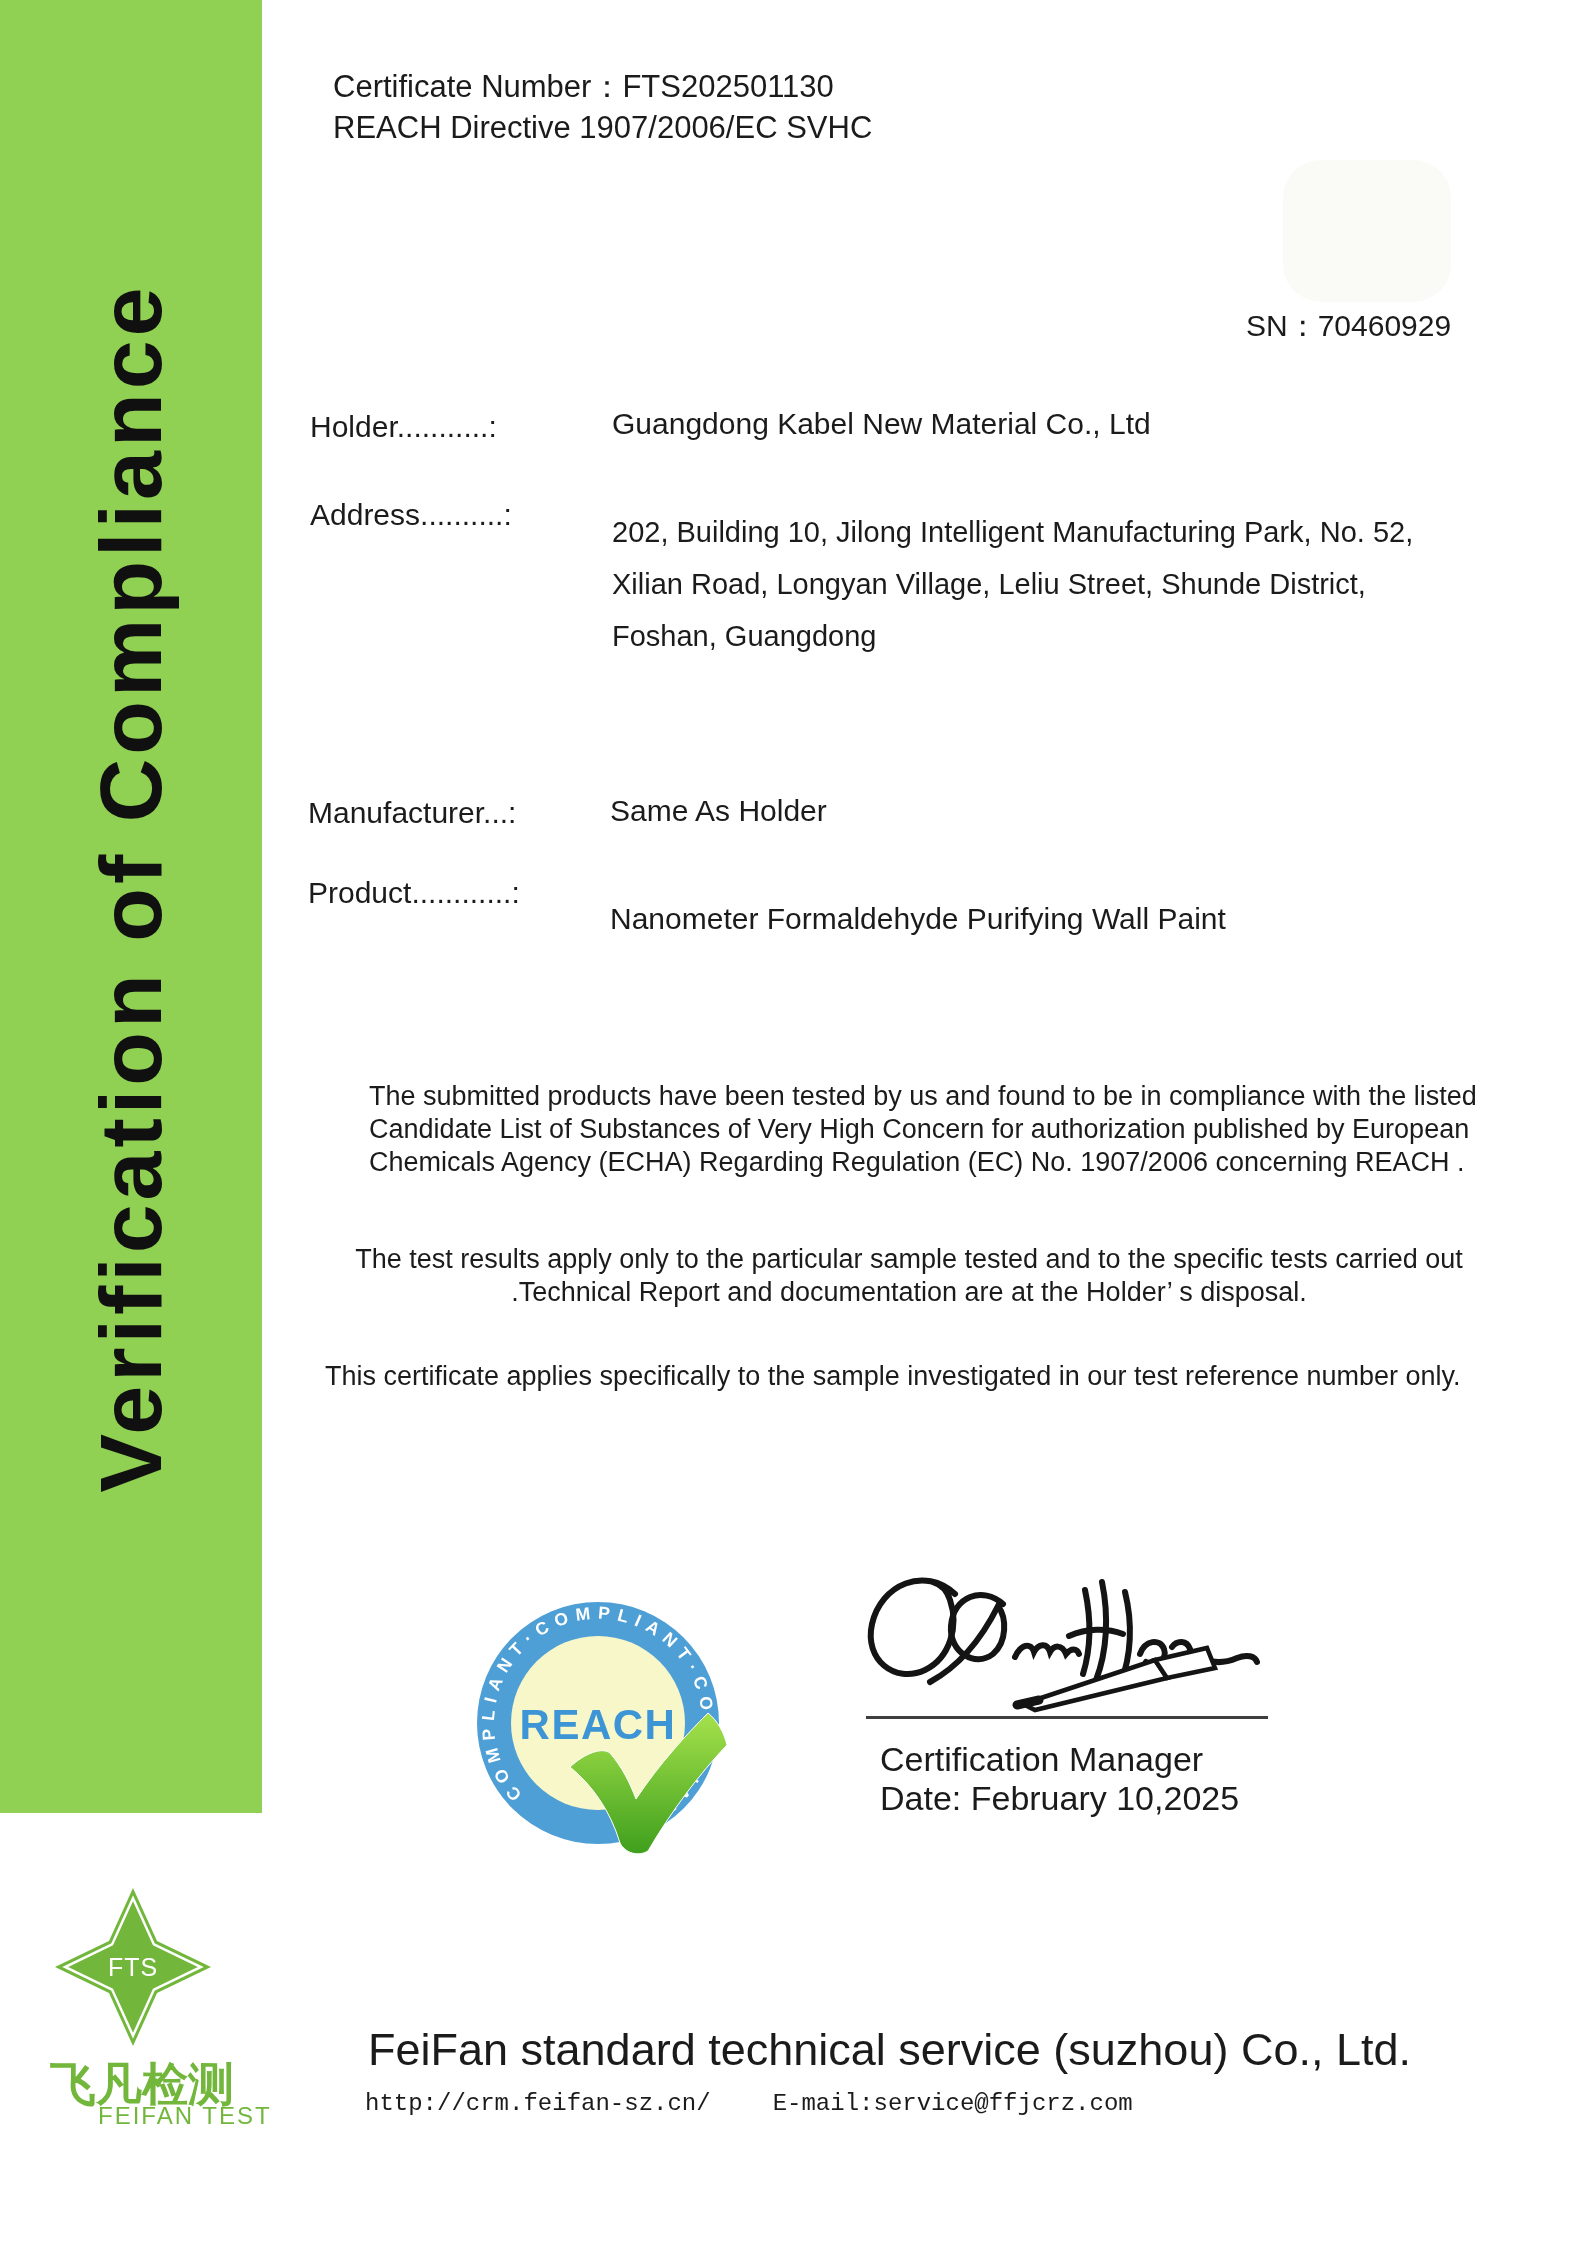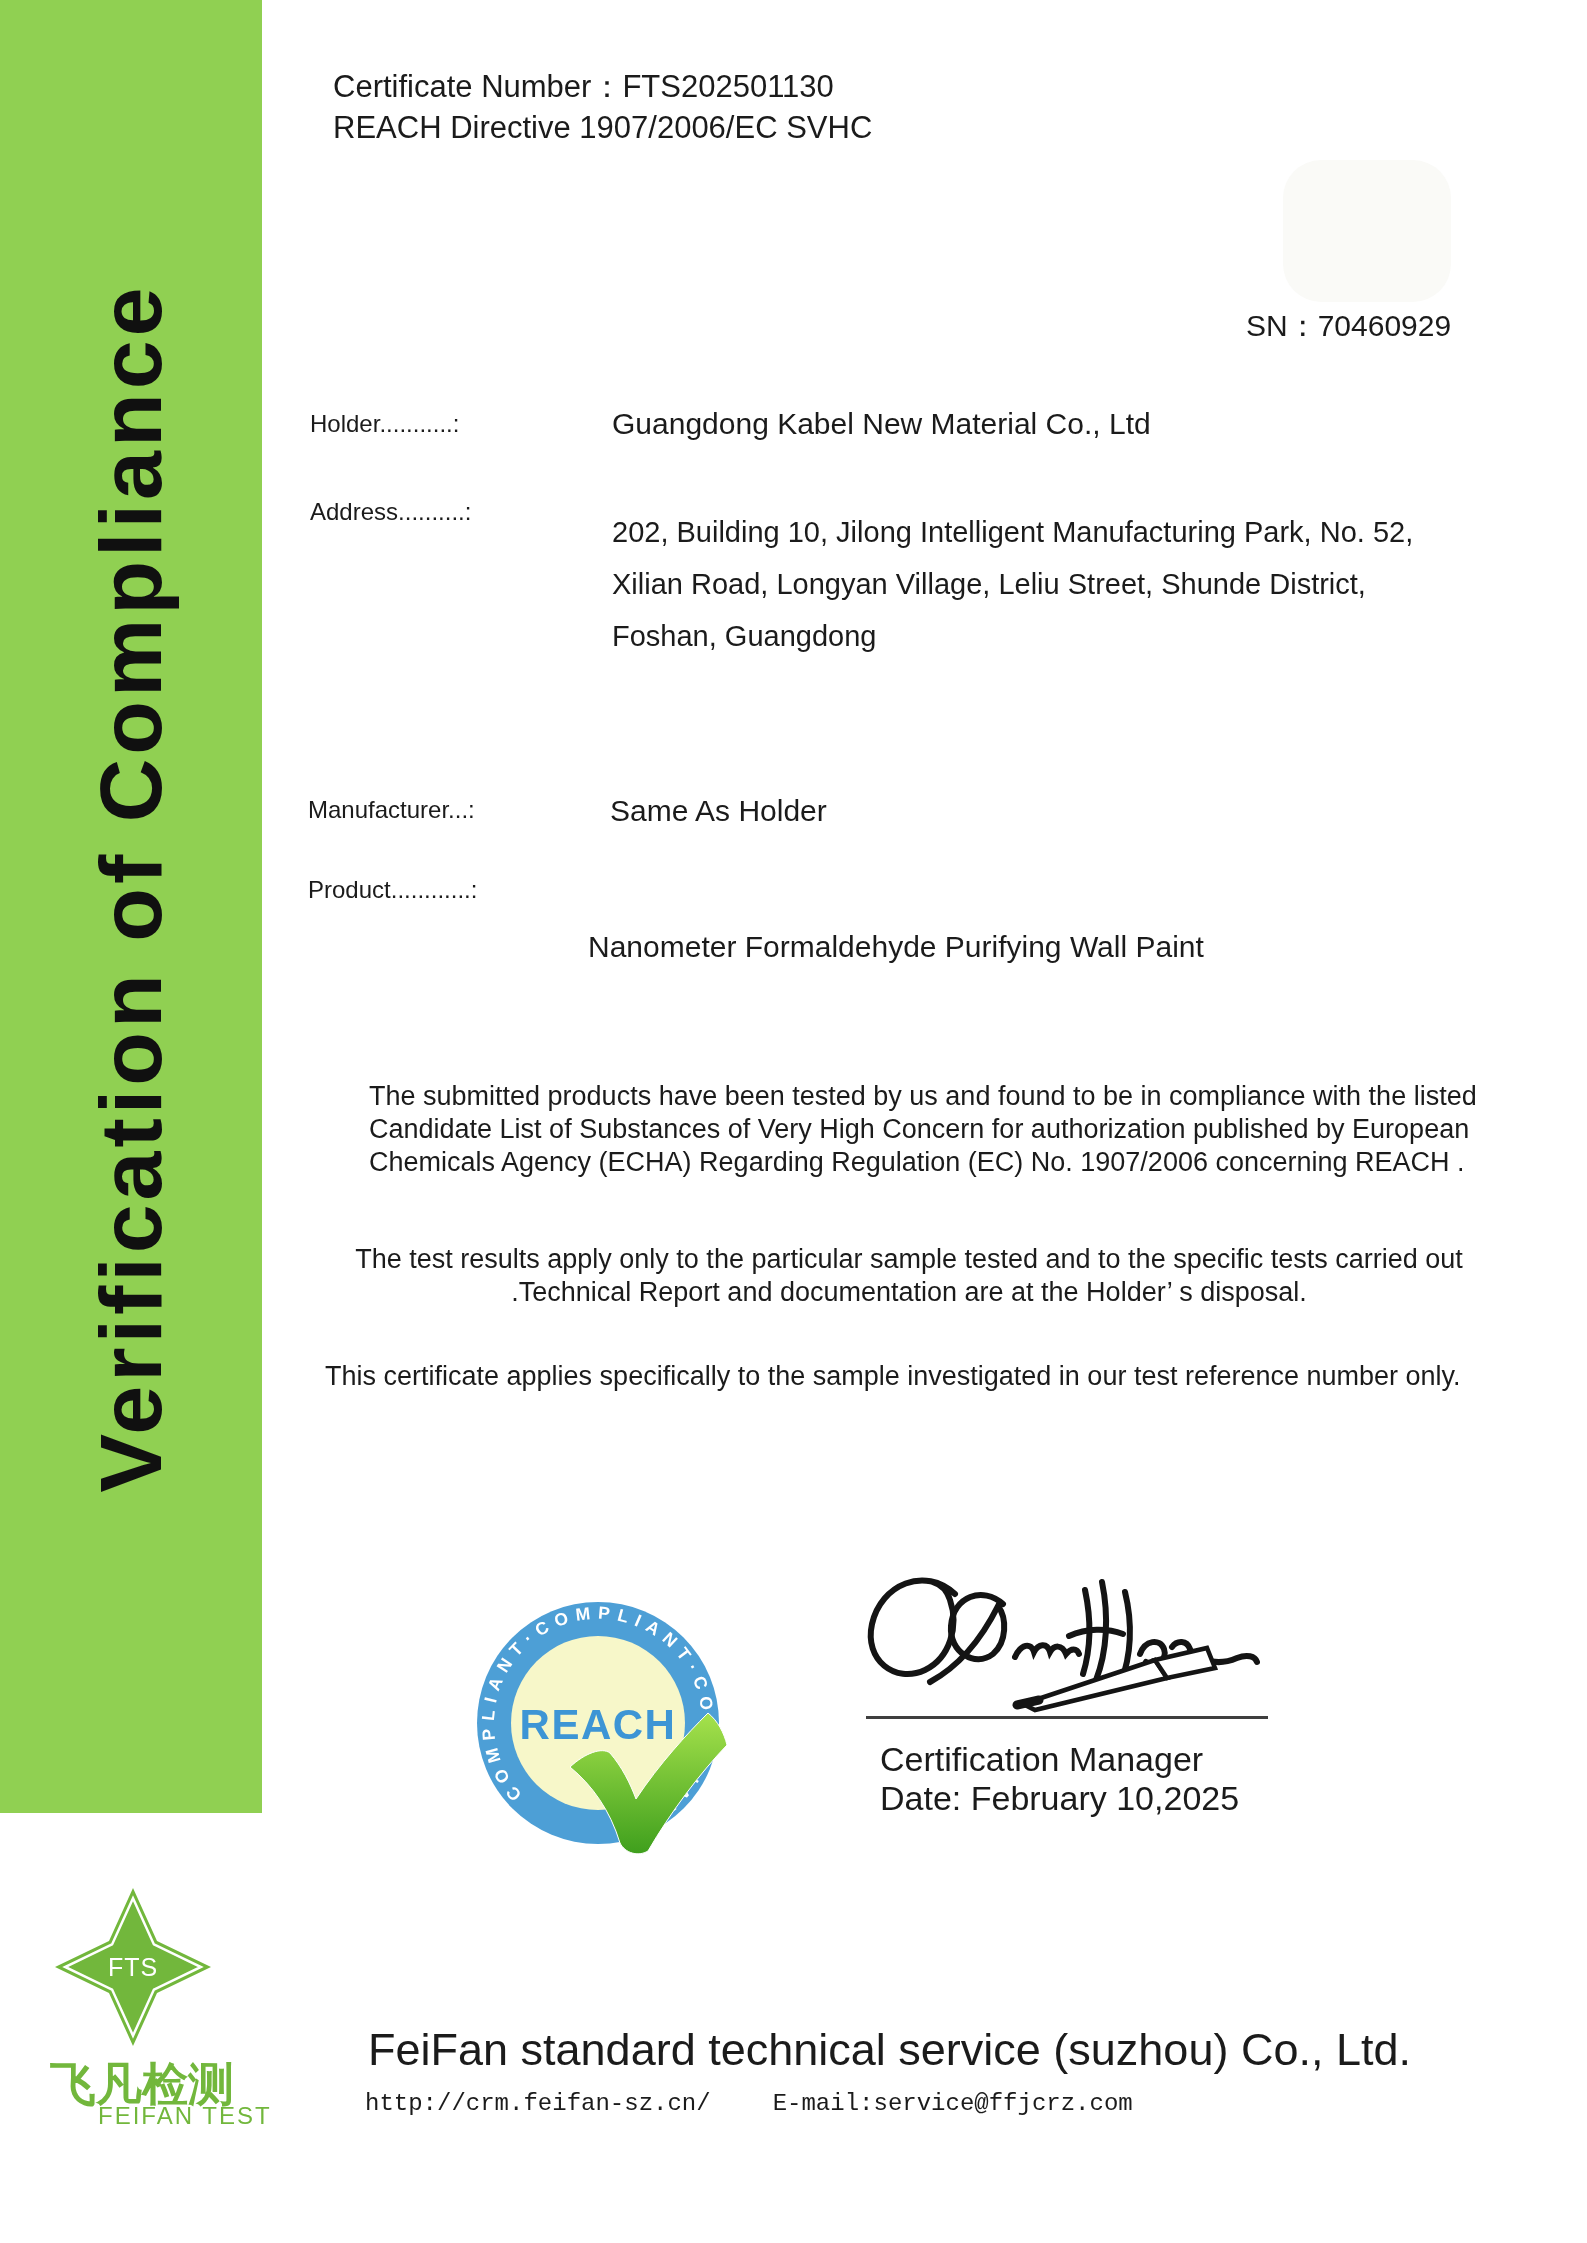--- a/index.html
+++ b/index.html
@@ -18,21 +18,21 @@
     transform:translate(-50%,-50%) rotate(-90deg);
     white-space:nowrap; font-size:88px; font-weight:bold;
     letter-spacing:4px; color:#101010;
   }
   .watermark{
     position:absolute; left:1283px; top:160px; width:168px; height:142px;
     background:#fafaf7; border-radius:38px;
   }
   .header{ position:absolute; left:293px; top:66px; font-size:31px; line-height:41px;margin-left:40px; }
   .sn{ position:absolute; left:1246px; top:306px; font-size:30px; }
-  .lbl{ position:absolute; font-size:24px; }
+  .lbl{ position:absolute; font-size:30px; }
   .val{ position:absolute; font-size:30px; }
   .addr{ position:absolute; left:612px; top:506px; font-size:29px; line-height:52px; }
   .para{ position:absolute; left:325px; width:1168px; font-size:27px; line-height:33px; }
   .badge-svg{ position:absolute; left:470px; top:1595px; }
   .sig-svg{ position:absolute; left:855px; top:1552px; }
   .sig-line{ position:absolute; left:866px; top:1716px; width:402px; height:3px; background:#3f3f3f; }
   .sig-text{ position:absolute; left:880px; top:1740px; font-size:34px; line-height:39px; }
   .star-svg{ position:absolute; left:45px; top:1882px; }
   .logo-cn{
     position:absolute; left:50px; top:2054px; font-size:46px; font-weight:bold;
@@ -73,21 +73,21 @@
   <div class="addr">
     <div>202, Building 10, Jilong Intelligent Manufacturing Park, No. 52,</div>
     <div>Xilian Road, Longyan Village, Leliu Street, Shunde District,</div>
     <div>Foshan, Guangdong</div>
   </div>
 
   <div class="lbl" style="left:308px; top:796px;">Manufacturer...:</div>
   <div class="val" style="left:610px; top:794px;">Same As Holder</div>
 
   <div class="lbl" style="left:308px; top:876px;">Product............:</div>
-  <div class="val" style="left:588px; top:902px;margin-top:28px;">Nanometer Formaldehyde Purifying Wall Paint</div>
+  <div class="val" style="left:610px; top:902px;">Nanometer Formaldehyde Purifying Wall Paint</div>
 
   <div class="para" style="top:1080px;margin-left:44px;">The submitted products have been tested by us and found to be in compliance with the listed Candidate List of Substances of Very High Concern for authorization published by European Chemicals Agency (ECHA) Regarding Regulation (EC) No. 1907/2006 concerning REACH .</div>
   <div class="para" style="top:1243px;text-align:center;">The test results apply only to the particular sample tested and to the specific tests carried out .Technical Report and documentation are at the Holder’ s disposal.</div>
   <div class="para" style="top:1360px;">This certificate applies specifically to the sample investigated in our test reference number only.</div>
 
   <svg class="badge-svg" width="300" height="280" viewBox="0 0 300 280">
     <defs>
       <linearGradient id="checkGrad" x1="0" y1="0" x2="0" y2="1">
         <stop offset="0" style="stop-color:var(--check_light,#a6e24c)"></stop>
         <stop offset="1" style="stop-color:var(--check_dark,#3f9f1d)"></stop>

